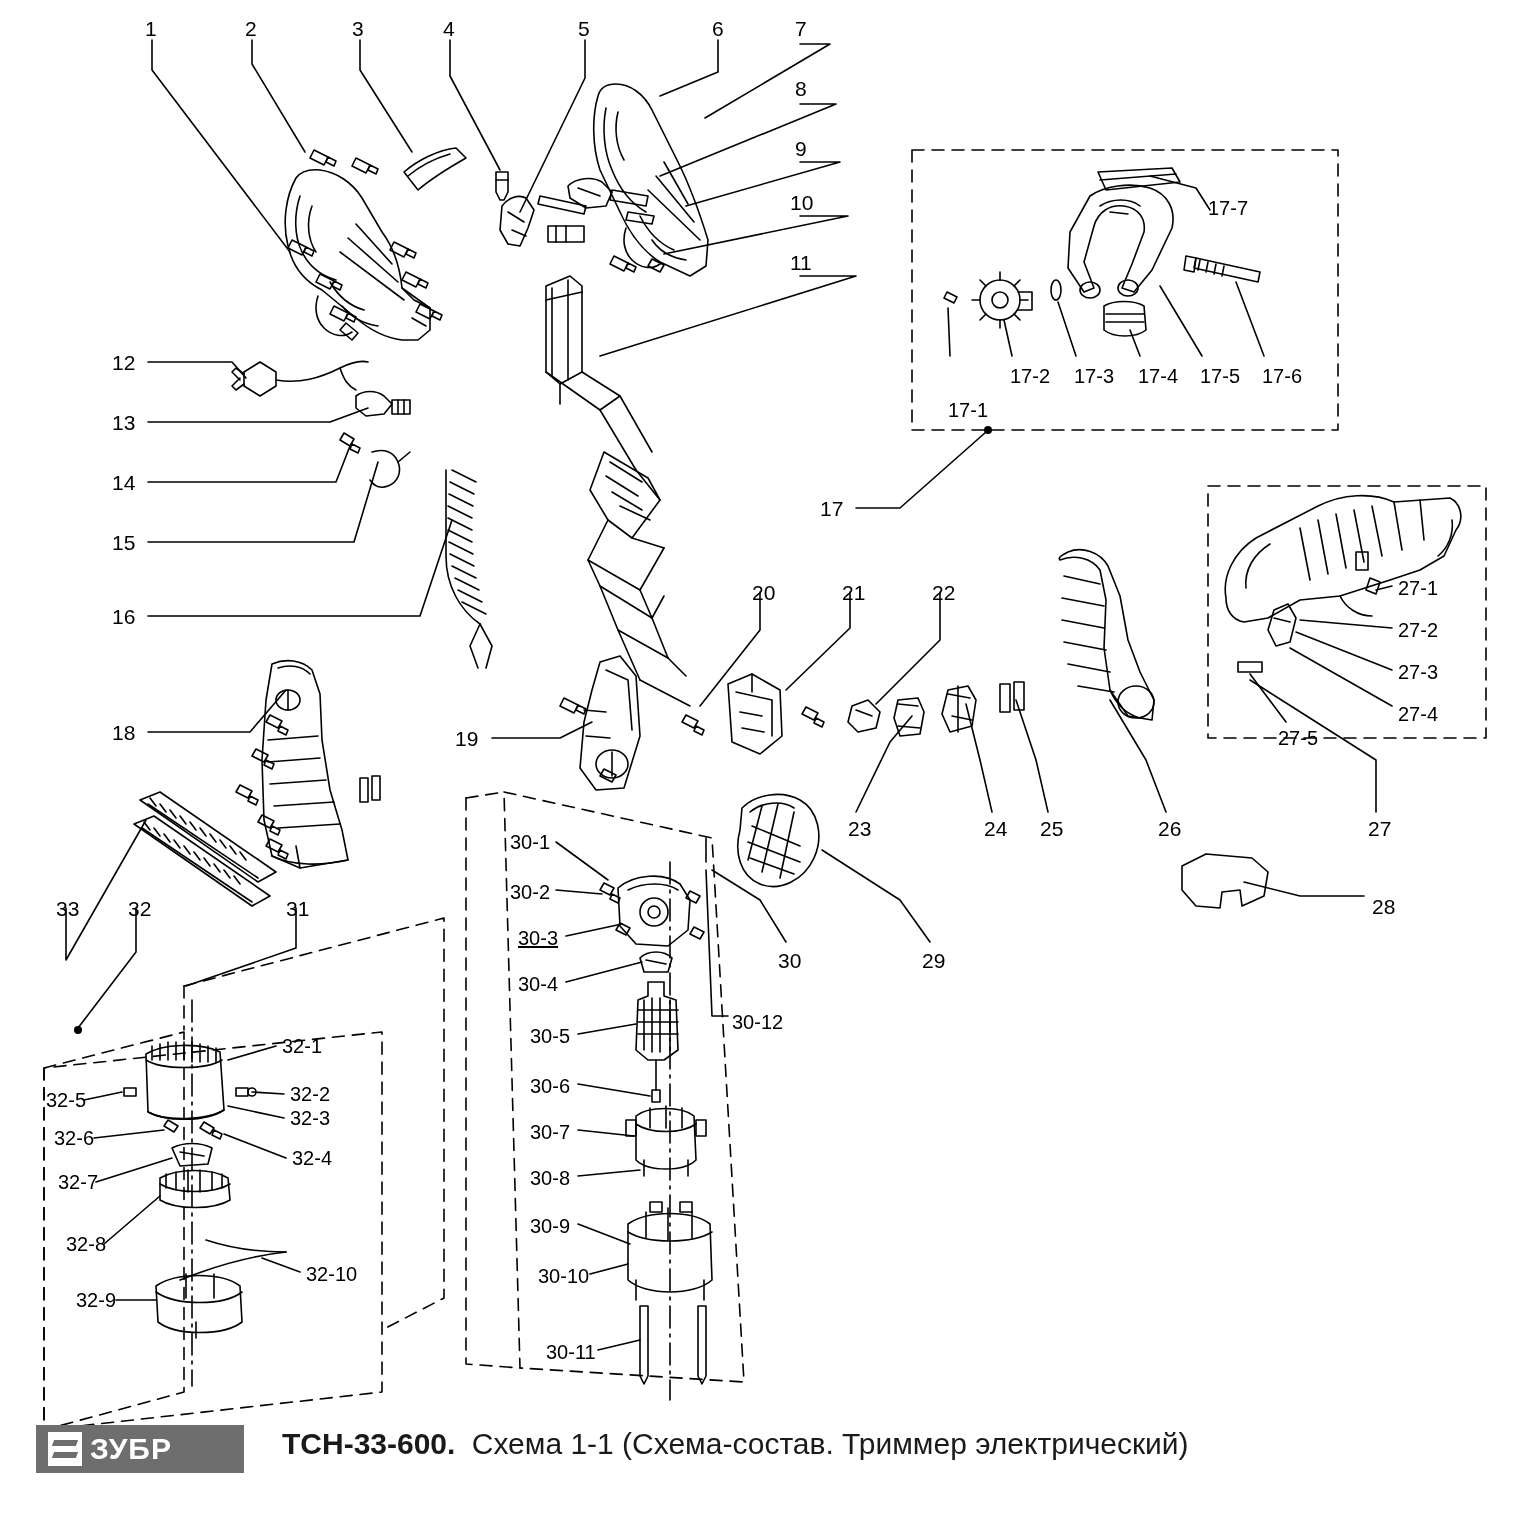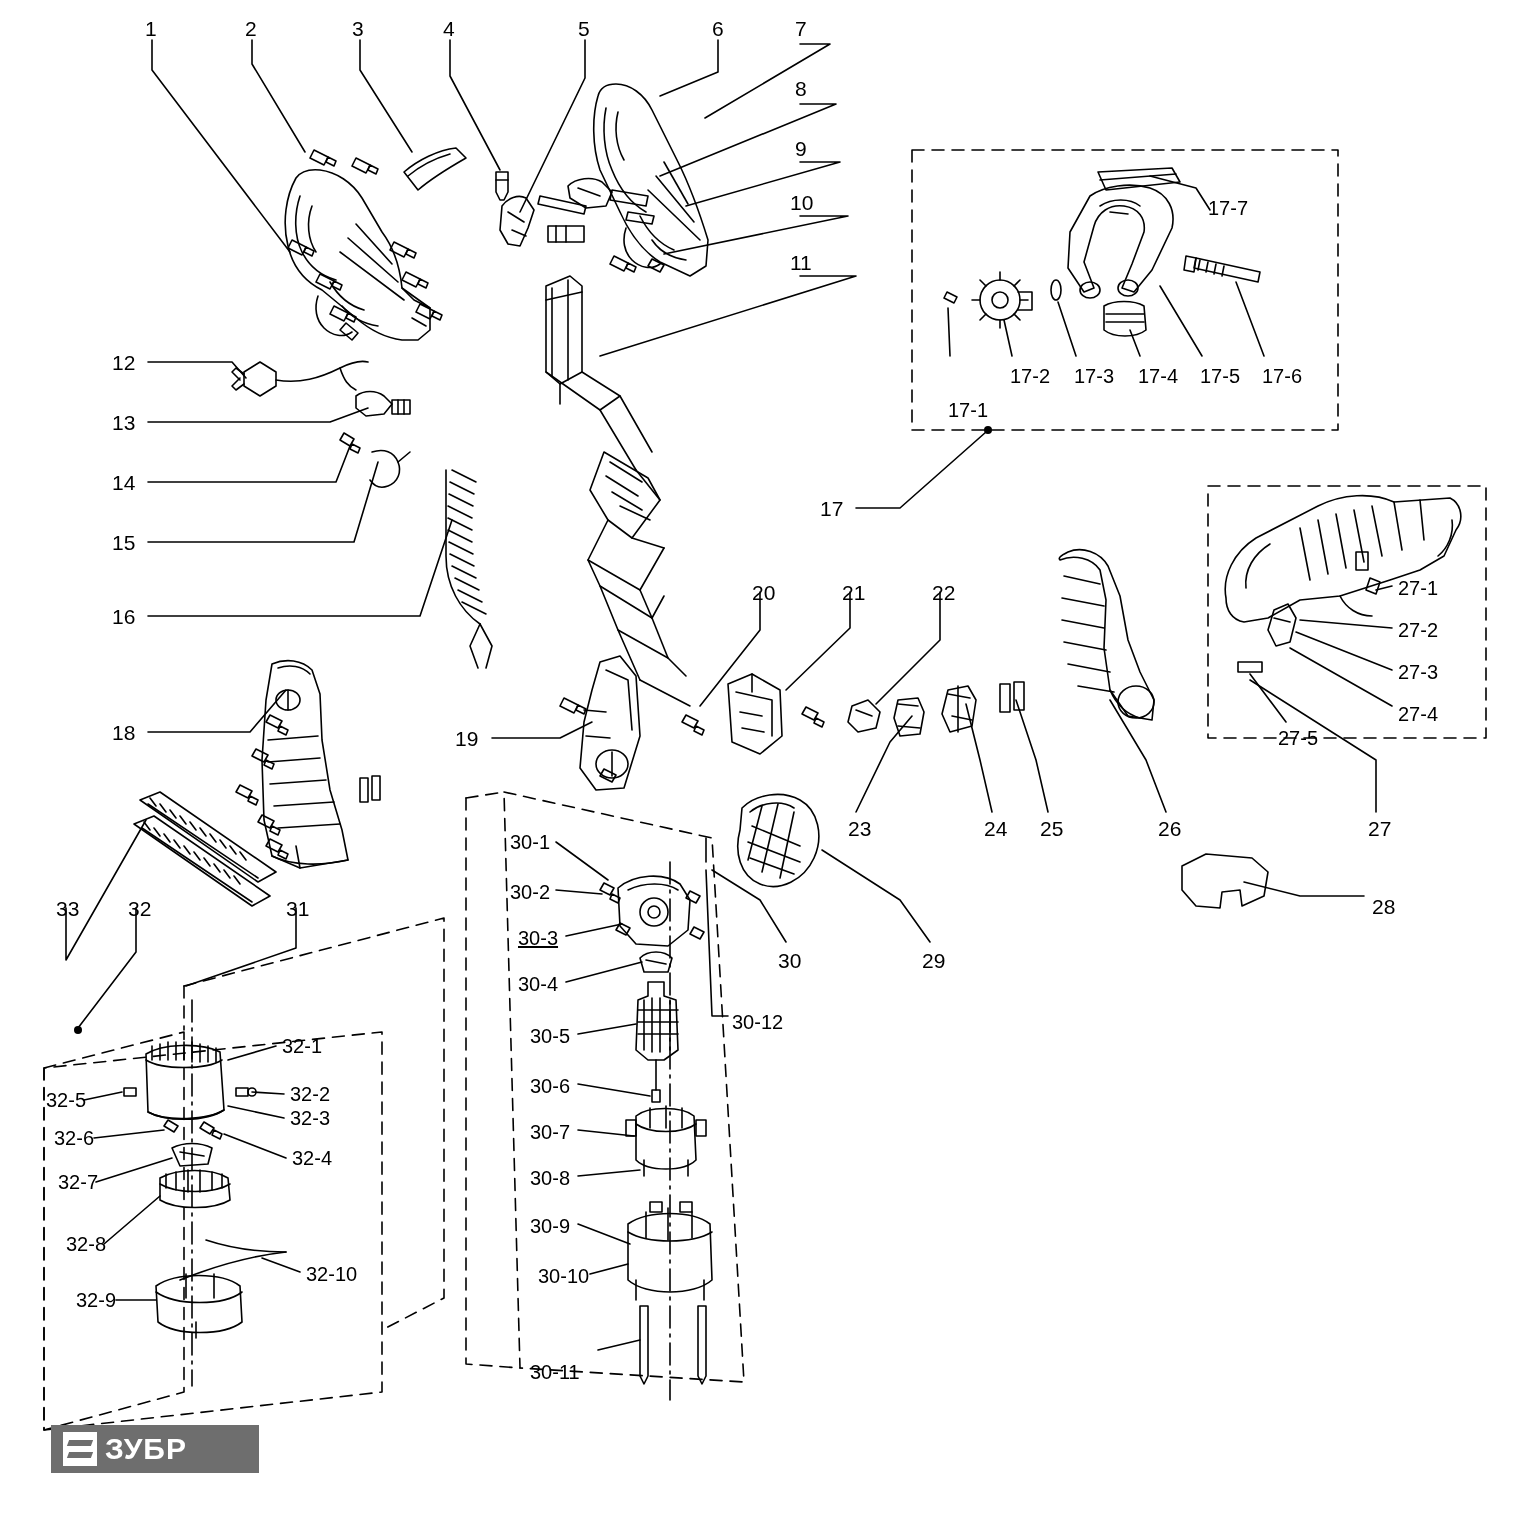--- a/index.html
+++ b/index.html
@@ -28,21 +28,21 @@
     color: #000;
     white-space: nowrap;
     line-height: 1;
   }
   .callout.sub {
     font-size: 20px;
   }
   
   #footer {
     position: absolute;
-    left: 15px;
+    left: 0;
     bottom: 0;
     width: 1289px;
     height: 110px;
   }
   #logo-box {
     position: absolute;
     left: 36px;
     top: 22px;
     width: 208px;
     height: 48px;
@@ -598,32 +598,36 @@
     <div class="callout sub" style="left: 510px; top: 832px;">30-1</div>
     <div class="callout sub" style="left: 510px; top: 882px;">30-2</div>
     <div class="callout sub" style="left: 518px; top: 928px; text-decoration: underline;">30-3</div>
     <div class="callout sub" style="left: 518px; top: 974px;">30-4</div>
     <div class="callout sub" style="left: 530px; top: 1026px;">30-5</div>
     <div class="callout sub" style="left: 530px; top: 1076px;">30-6</div>
     <div class="callout sub" style="left: 530px; top: 1122px;">30-7</div>
     <div class="callout sub" style="left: 530px; top: 1168px;">30-8</div>
     <div class="callout sub" style="left: 530px; top: 1216px;">30-9</div>
     <div class="callout sub" style="left: 538px; top: 1266px;">30-10</div>
-    <div class="callout sub" style="left: 530px; top: 1342px; margin-top: 20px;">30-11</div>
+    <div class="callout sub" style="left: 546px; top: 1342px;">30-11</div>
     <div class="callout sub" style="left: 732px; top: 1012px;">30-12</div>
     <div class="callout sub" style="left: 282px; top: 1036px;">32-1</div>
     <div class="callout sub" style="left: 290px; top: 1084px;">32-2</div>
     <div class="callout sub" style="left: 290px; top: 1108px;">32-3</div>
     <div class="callout sub" style="left: 292px; top: 1148px;">32-4</div>
     <div class="callout sub" style="left: 46px; top: 1090px;">32-5</div>
     <div class="callout sub" style="left: 54px; top: 1128px; text-align: right;">32-6</div>
     <div class="callout sub" style="left: 58px; top: 1172px;">32-7</div>
     <div class="callout sub" style="left: 66px; top: 1234px;">32-8</div>
     <div class="callout sub" style="left: 76px; top: 1290px;">32-9</div>
     <div class="callout sub" style="left: 306px; top: 1264px;">32-10</div>
   </div>
 
 <div id="footer">
   <div id="logo-box">
     <div id="logo-mark"></div>
     <div id="logo-text">ЗУБР</div>
   </div>
+  <div id="caption">
+    <span class="model" style="margin-right: 8px;">TCH-33-600.</span>
+    <span>Схема 1-1 (Схема-состав. Триммер электрический)</span>
+  </div>
 </div>
 
 </body></html>

